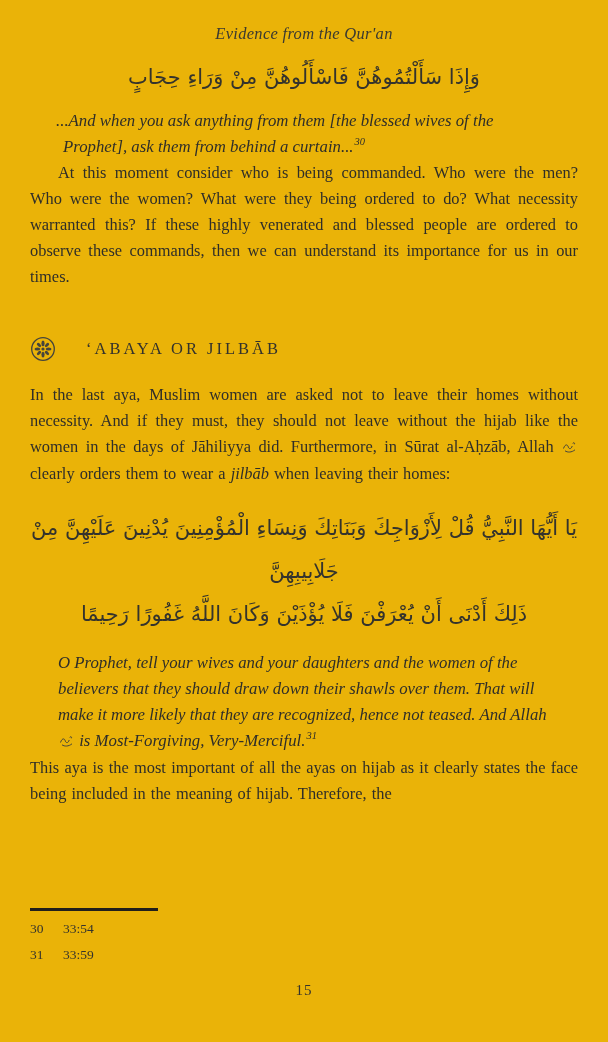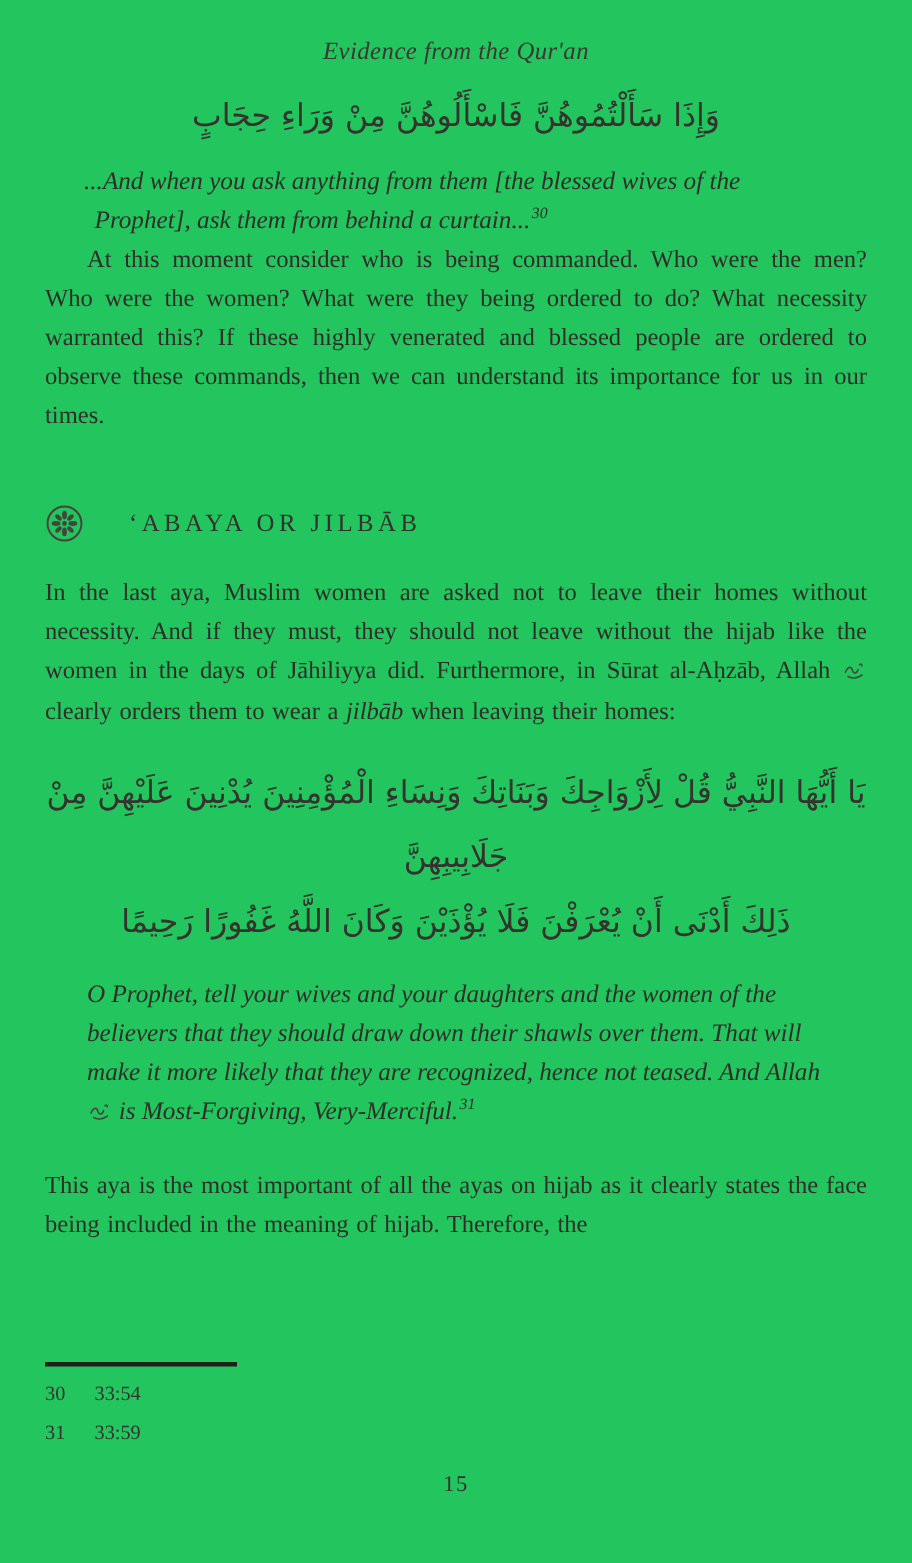--- a/index.html
+++ b/index.html
@@ -1,21 +1,21 @@
 <!DOCTYPE html>
 <html><head>
 <meta charset="utf-8">
 <style>
   html, body { margin: 0; padding: 0; background: #ffffff; }
   .page {
     position: relative;
     width: 608px;
     height: 1042px;
     box-sizing: border-box;
-    background: #22c55e;
+    background: #eab308;
     color: #2f2e29;
     font-family: "Liberation Serif", "DejaVu Serif", serif;
     padding: 24px 30px 0 30px;
     overflow: hidden;
   }
   .running-header {
     text-align: center;
     font-style: italic;
     font-size: 16.5px;
     letter-spacing: 0.3px;
@@ -56,21 +56,21 @@
   }
   .para {
     font-size: 16.4px;
     line-height: 26px;
     text-align: justify;
     word-spacing: 0.06em;
     margin: 0;
   }
   .p1 { margin-top: 30px; }
   .p2 { text-indent: 28px; }
-  .p4 { margin-top: 22px; }
+  .p4 { }
   .section-head {
     margin-top: 46px;
     margin-bottom: 20px;
     display: flex;
     align-items: center;
     gap: 30px;
   }
   .heading {
     font-size: 16.5px;
     letter-spacing: 3px;

